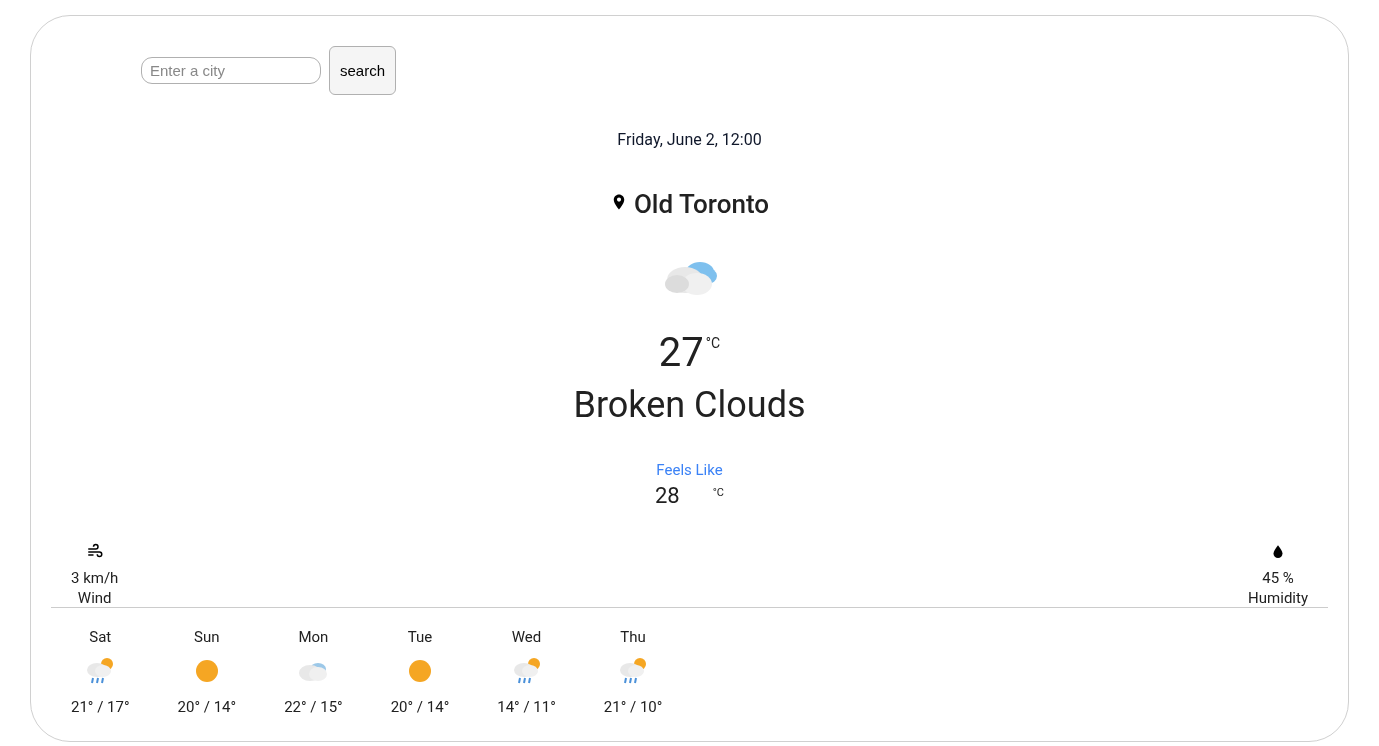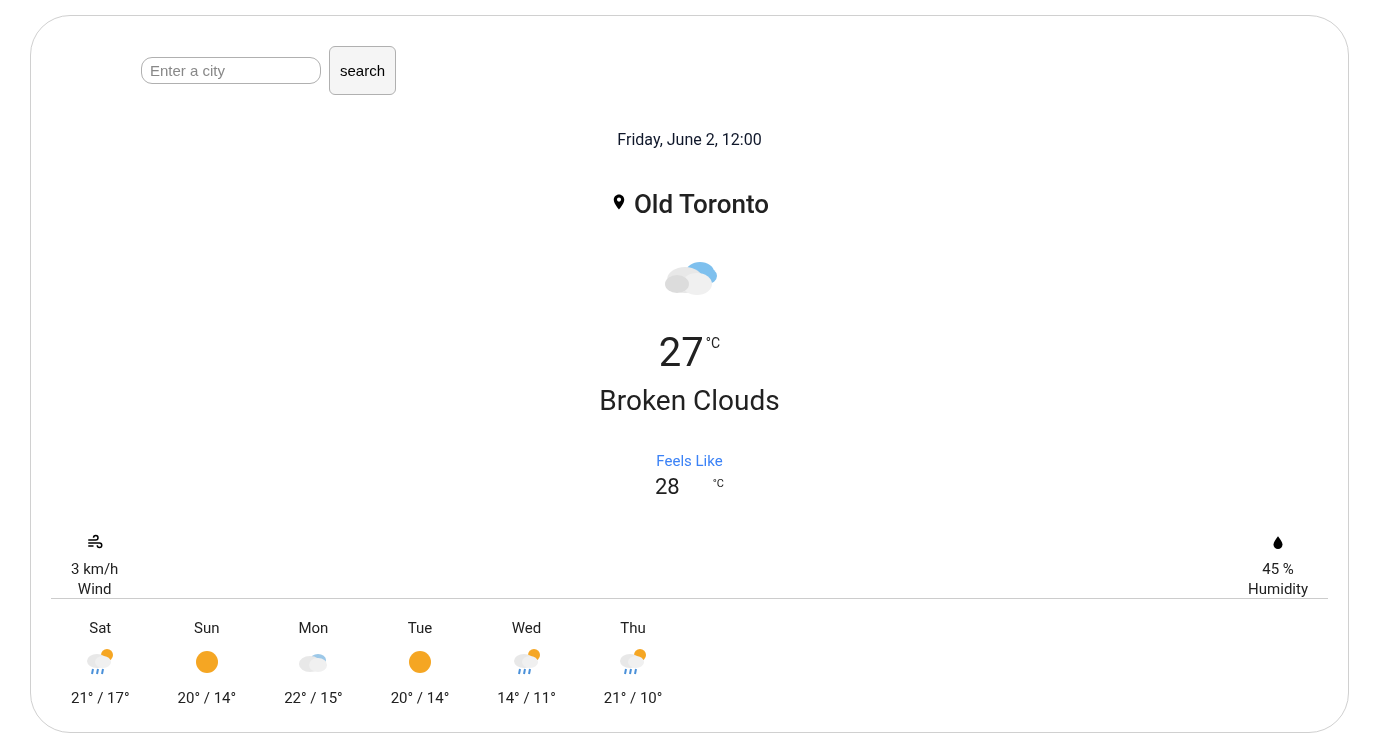--- a/index.html
+++ b/index.html
@@ -53,21 +53,21 @@
   .pin-icon { width: 18px; height: 22px; }
   .big-icon { margin-bottom: 25px; display:flex; justify-content:center; }
   .temp-line {
     font-size: 40px;
     font-weight: 400;
     display: inline-flex;
     align-items: flex-start;
     justify-content: space-between;
   }
   .temp-unit { font-size: 14px; margin-top: 6px; margin-left: 2px; }
-  .condition { font-size: 28px; margin-top: 8px; margin-bottom: 35px; }
+  .condition { font-size: 36px; margin-top: 8px; margin-bottom: 35px; }
   .feels-label { font-size: 15px; color: #3b82f6; }
   .feels-temp { font-size: 22px; display:inline-flex; align-items:flex-start; justify-content:center; margin-top:4px; margin-bottom: 35px; gap: 32px;}
   .feels-unit { font-size: 11px; margin-top: 3px; margin-left:1px;}
   .metrics {
     display: flex;
     justify-content: space-between;
     gap: 160px;
   }
   .metric { text-align: center; font-size: 15px; }
   .metric svg { width: 18px; height: 18px; margin-bottom: 4px; }

